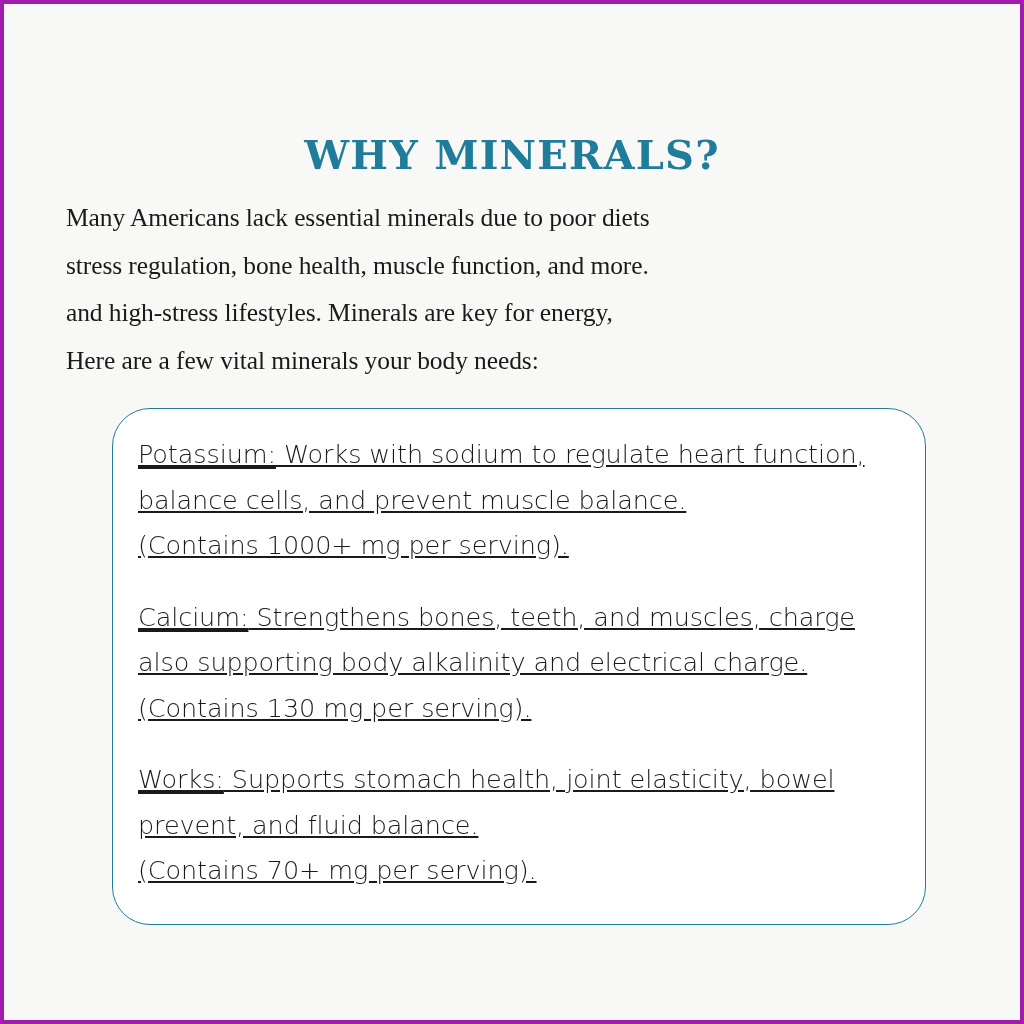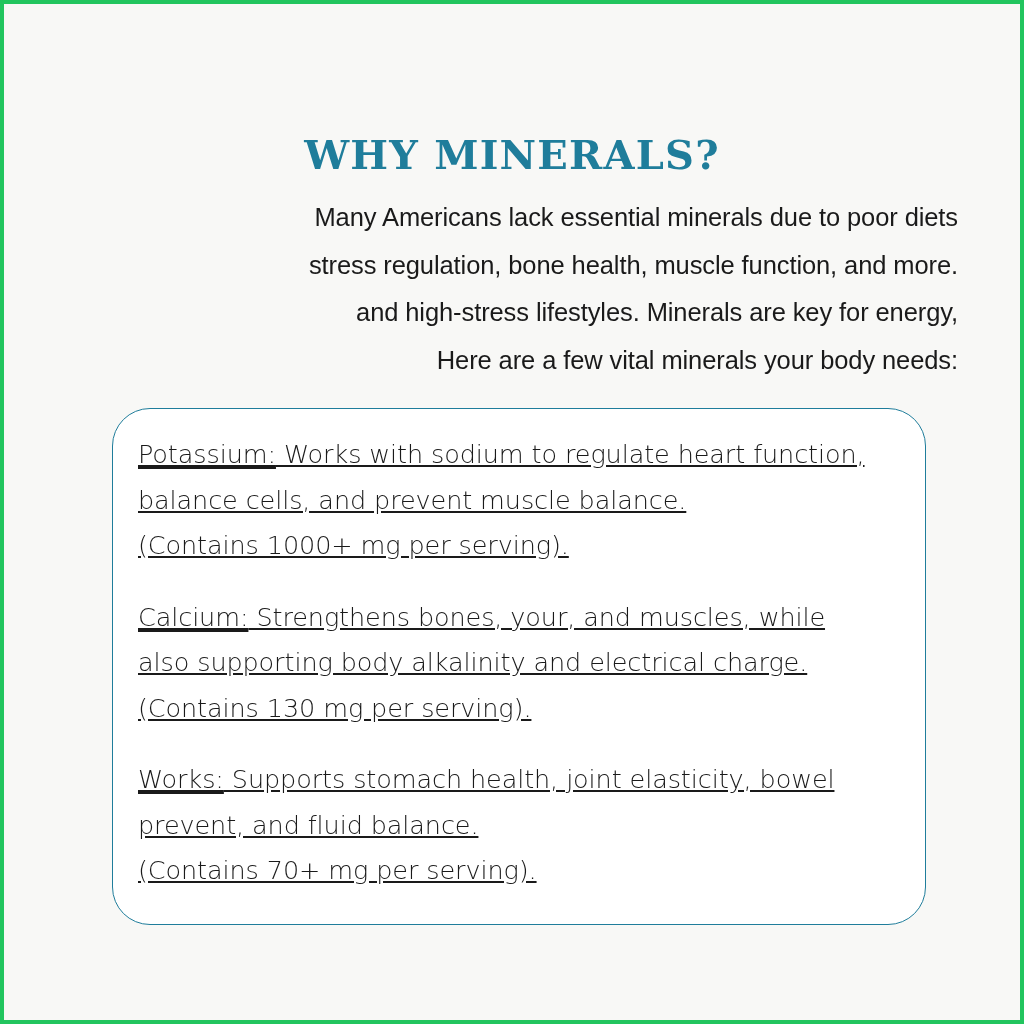--- a/index.html
+++ b/index.html
@@ -13,21 +13,21 @@
     font-family: "Liberation Sans", sans-serif;
     overflow: hidden;
   }
 
   #page {
     position: relative;
     box-sizing: border-box;
     width: 1024px;
     height: 1024px;
     background: #f8f8f6;
-    border: 4px solid #22c55e;
+    border: 4px solid #a21caf;
   }
 
   
   #title {
     position: absolute;
     left: 0;
     right: 0;
     top: 98px;
     text-align: center;
     font-family: "DejaVu Serif", "Liberation Serif", serif;
@@ -38,23 +38,23 @@
     color: #1f7d9b;
     white-space: nowrap;
   }
 
   
   #intro {
     position: absolute;
     left: 62px;
     right: 62px;
     top: 190px;
-    text-align: right;
+    text-align: left;
     color: #1a1a1a;
-    font-family: Liberation Sans, sans-serif;
+    font-family: Liberation Serif, serif;
     font-weight: 300;
     font-size: 25.5px;
     line-height: 47.5px;
     letter-spacing: -0.1px;
   }
   #intro .ln {
     display: block;
     white-space: nowrap;
   }
 
@@ -120,21 +120,21 @@
   <div id="card">
     <div id="card-inner">
 
       <div class="mineral-block">
         <span class="mineral-line"><span class="mineral-label">Potassium:</span><span> Works with sodium to regulate heart function,</span></span>
         <span class="mineral-line">balance cells, and prevent muscle balance.</span>
         <span class="mineral-line">(Contains 1000+ mg per serving).</span>
       </div>
 
       <div class="mineral-block">
-        <span class="mineral-line"><span class="mineral-label">Calcium:</span><span> Strengthens bones, your, and muscles, while</span></span>
+        <span class="mineral-line"><span class="mineral-label">Calcium:</span><span> Strengthens bones, teeth, and muscles, charge</span></span>
         <span class="mineral-line">also supporting body alkalinity and electrical charge.</span>
         <span class="mineral-line">(Contains 130 mg per serving).</span>
       </div>
 
       <div class="mineral-block">
         <span class="mineral-line"><span class="mineral-label">Works:</span><span> Supports stomach health, joint elasticity, bowel</span></span>
         <span class="mineral-line">prevent, and fluid balance.</span>
         <span class="mineral-line">(Contains 70+ mg per serving).</span>
       </div>
 

